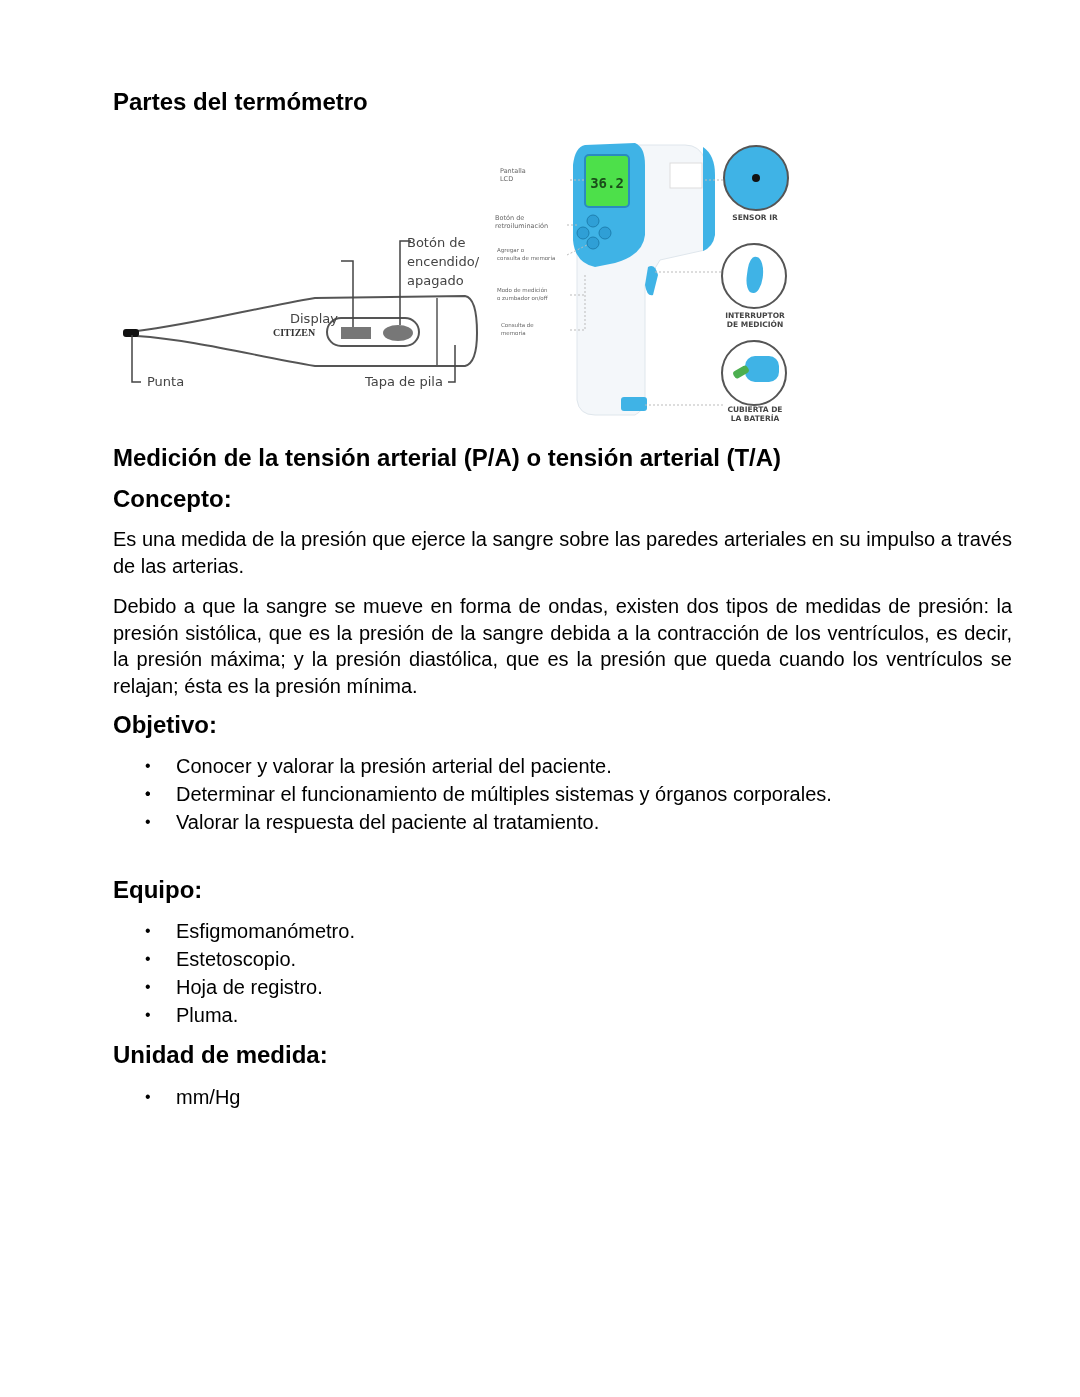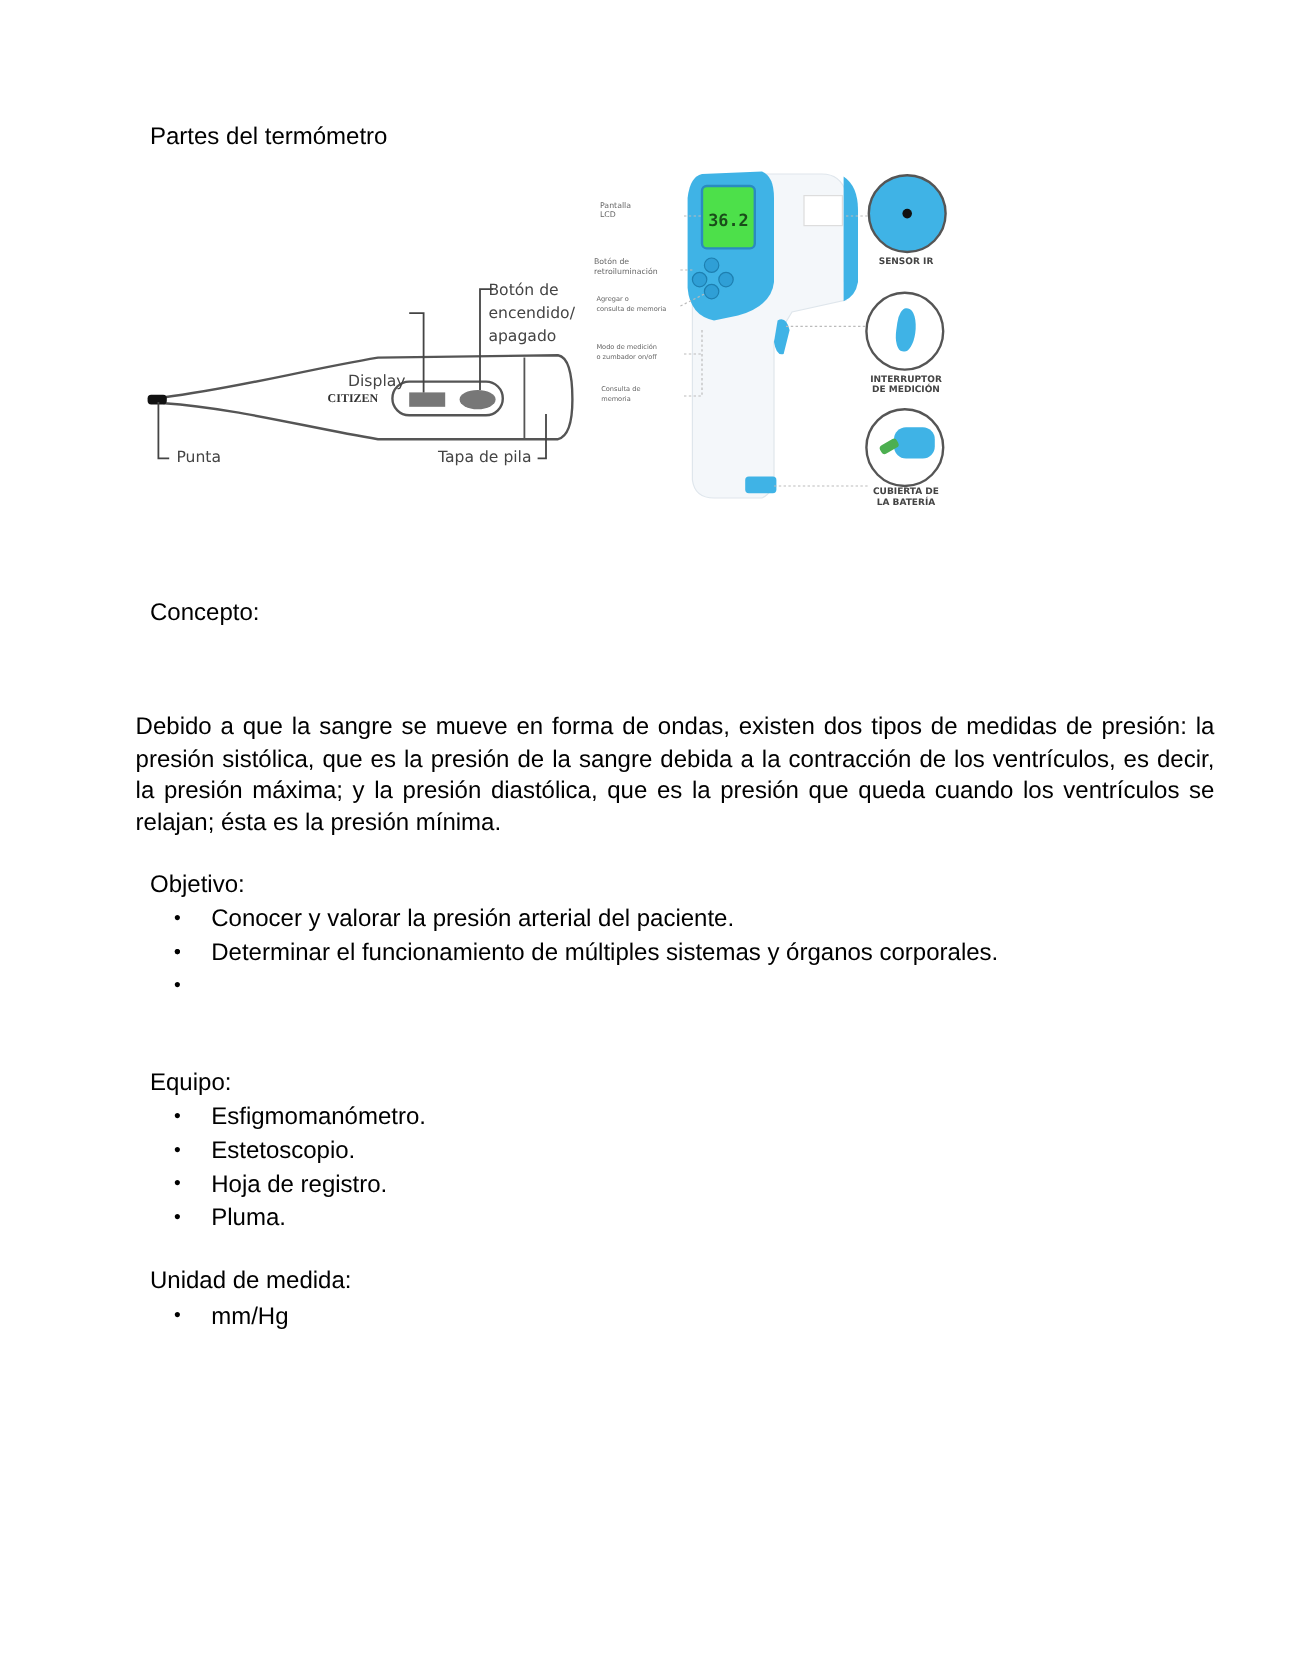--- a/index.html
+++ b/index.html
@@ -1,19 +1,19 @@
 <!DOCTYPE html>
 <html><head>
 <meta charset="utf-8">
 <style>
   html, body { margin: 0; padding: 0; background: #ffffff; }
   body { width: 1080px; height: 1397px; position: relative; overflow: hidden;
          font-family: "Liberation Sans", sans-serif; color: #000; }
   .page { position: absolute; left: 0; top: 0; width: 1080px; height: 1397px; }
-  .h { position: absolute; left: 113px; font-weight: normal; font-size: 20px; line-height: 24px; margin: 12px; }
+  .h { position: absolute; left: 113px; font-weight: bold; font-size: 24px; line-height: 24px; margin: 0; }
   .p { position: absolute; left: 113px; width: 899px; font-size: 20px; line-height: 26.5px;
        text-align: justify; margin: 0; }
   .list { position: absolute; left: 113px; margin: 0; padding: 0; list-style: none; }
   .list li { position: relative; padding-left: 63px; font-size: 20px; line-height: 28px; }
   .list li .bullet { position: absolute; left: 32px; top: 0; font-size: 16px; }
   .figure { position: absolute; }
   .dlabel { position: absolute; font-family: "DejaVu Sans", sans-serif; font-size: 13px; color: #444; line-height: 19px; }
   .ir-label { position: absolute; font-family: "DejaVu Sans", sans-serif; font-size: 6.5px; color: #666; text-align: left; line-height: 8px; }
   .ir-cap { position: absolute; font-family: "DejaVu Sans", sans-serif; font-size: 7.5px; font-weight: bold; color: #444; text-align: center; line-height: 9px; }
   .circle { position: absolute; width: 62px; height: 62px; border-radius: 50%; border: 2px solid #555; background: #fff; overflow: hidden; }
@@ -118,32 +118,34 @@
     <div class="circle" style="left:226px; top:205px;">
       <div style="position:absolute; left:22px; top:14px; width:34px; height:26px; background:#3fb3e6; border-radius:10px;"></div>
       <div style="position:absolute; left:10px; top:26px; width:16px; height:8px; background:#4caf50; border-radius:3px; transform:rotate(-30deg);"></div>
     </div>
     <div class="ir-cap" style="left:222px; top:270px; width:76px;">
       <div>CUBIERTA DE</div>
       <div>LA BATERÍA</div>
     </div>
   </div>
 
+  <h2 class="h" style="top:446px;">Medición de la tensión arterial (P/A) o tensión arterial (T/A)</h2>
 
   <h3 class="h" style="top:487px;">Concepto:</h3>
 
+  <p class="p" style="top:526px;">Es una medida de la presión que ejerce la sangre sobre las paredes arteriales en su impulso a través de las arterias.</p>
   <p class="p" style="top:593px;">Debido a que la sangre se mueve en forma de ondas, existen dos tipos de medidas de presión: la presión sistólica, que es la presión de la sangre debida a la contracción de los ventrículos, es decir, la presión máxima; y la presión diastólica, que es la presión que queda cuando los ventrículos se relajan; ésta es la presión mínima.</p>
 
   <h3 class="h" style="top:713px;">Objetivo:</h3>
 
   <ul class="list" style="top:752px;">
     <li><span class="bullet">•</span><span>Conocer y valorar la presión arterial del paciente.</span></li>
     <li><span class="bullet">•</span></li>
     <li><span class="bullet">•</span><span>Determinar el funcionamiento de múltiples sistemas y órganos corporales.</span></li>
-    <li><span class="bullet">•</span></li>
+    <li><span class="bullet">•</span><span>Valorar la respuesta del paciente al tratamiento.</span></li>
   </ul>
 
   <h3 class="h" style="top:878px;">Equipo:</h3>
 
   <ul class="list" style="top:917px;">
     <li><span class="bullet">•</span><span>Esfigmomanómetro.</span></li>
     <li><span class="bullet">•</span><span>Estetoscopio.</span></li>
     <li><span class="bullet">•</span><span>Hoja de registro.</span></li>
     <li><span class="bullet">•</span><span>Pluma.</span></li>
   </ul>

